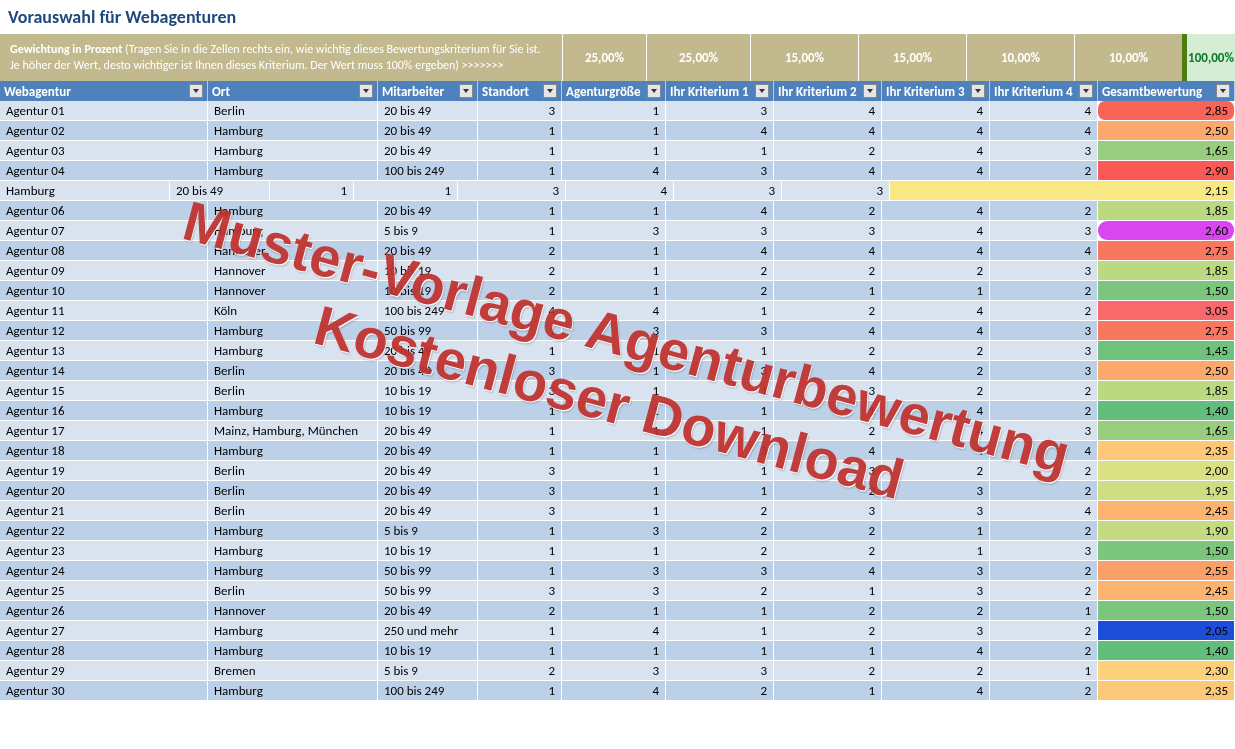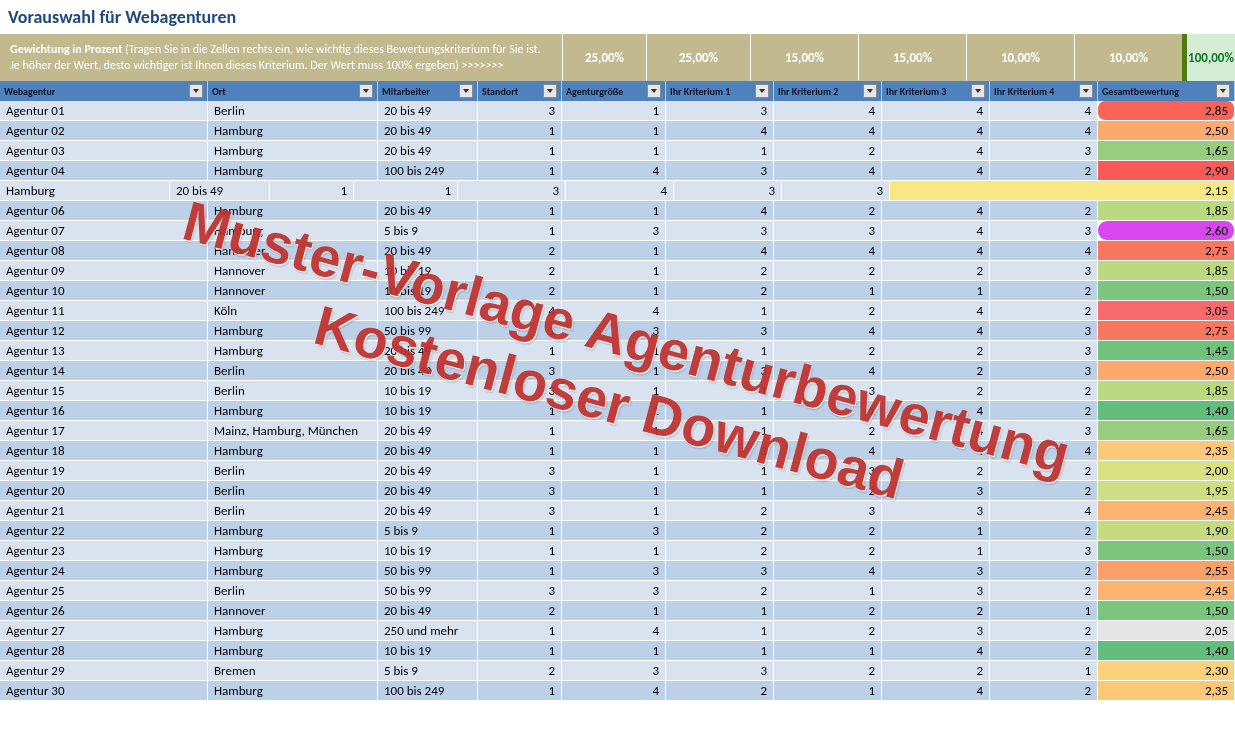--- a/index.html
+++ b/index.html
@@ -3,21 +3,21 @@
 <meta charset="utf-8">
 <style>
   * { box-sizing: border-box; margin: 0; padding: 0; }
   body { font-family: Calibri, Arial, sans-serif; font-size: 13px; color: #000; position: relative; width: 1235px; }
   .title { color: #1f497d; font-weight: bold; font-size: 18px; padding: 6px 8px; }
   .weight-row { display: flex; align-items: stretch; }
   .weight-label { background: #c3b98f; color: #fff; font-size: 12px; padding: 8px 10px; width: 562px; line-height: 1.3; }
   .weight-label b { font-weight: bold; }
   .weight-cell { background: #c3b98f; color: #fff; font-weight: bold; display: flex; align-items: center; justify-content: center; border-left: 1px solid #fff; font-size: 13px; }
   .weight-total { background: #d5ecd5; color: #0b7a24; font-weight: bold; display: flex; align-items: center; justify-content: center; border-left: 5px solid #4d7c0f; flex: 1; }
-  .header-row { display: flex; background: #4f81bd; color: #0f172a; font-weight: bold; font-size: 10px; }
+  .header-row { display: flex; background: #4f81bd; color: #ffffff; font-weight: bold; font-size: 13px; }
   .hcell { display: flex; align-items: center; justify-content: space-between; padding: 2px 4px; border-right: 1px solid #b7cce4; height: 20px; }
   .hcell .drop { width: 14px; height: 14px; background: #e6e6e6; border: 1px solid #888; position: relative; flex-shrink: 0; margin-left: 4px; }
   .hcell .drop::after { content: ""; position: absolute; left: 3px; top: 4px; border-left: 3px solid transparent; border-right: 3px solid transparent; border-top: 4px solid #333; }
   .rows { }
   .row { display: flex; height: 20px; align-items: flex-start; }
   .cell { padding: 2px 6px; border-right: 1px solid #fff; display: flex; align-items: center; overflow: hidden; white-space: nowrap; }
   .num { justify-content: flex-end; }
   .row.even .cell { background: #d9e3f0; }
   .row.odd  .cell { background: #bcd0e8; }
   .row .score { color: #000; font-weight: normal; justify-content: flex-end; }
@@ -409,21 +409,21 @@
     <div class="row even">
       <div class="cell c-webag">Agentur 27</div>
       <div class="cell c-ort">Hamburg</div>
       <div class="cell c-mit">250 und mehr</div>
       <div class="cell c-stand num">1</div>
       <div class="cell c-agr num">4</div>
       <div class="cell c-k1 num">1</div>
       <div class="cell c-k2 num">2</div>
       <div class="cell c-k3 num">3</div>
       <div class="cell c-k4 num">2</div>
-      <div class="cell c-score score" style="background: #e5e5e5; padding-left: 29px;">2,05</div>
+      <div class="cell c-score score" style="background: #1d4ed8; padding-left: 29px;">2,05</div>
     </div>
     <div class="row odd">
       <div class="cell c-webag">Agentur 28</div>
       <div class="cell c-ort">Hamburg</div>
       <div class="cell c-mit">10 bis 19</div>
       <div class="cell c-stand num">1</div>
       <div class="cell c-agr num">1</div>
       <div class="cell c-k1 num">1</div>
       <div class="cell c-k2 num">1</div>
       <div class="cell c-k3 num">4</div>

